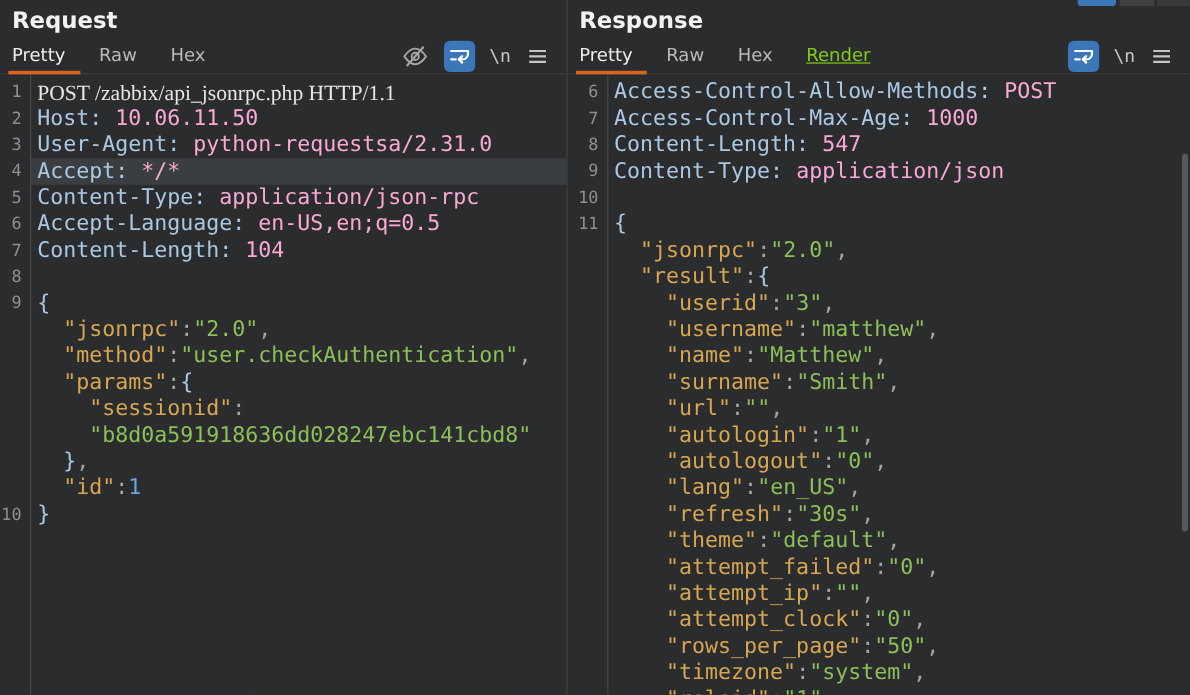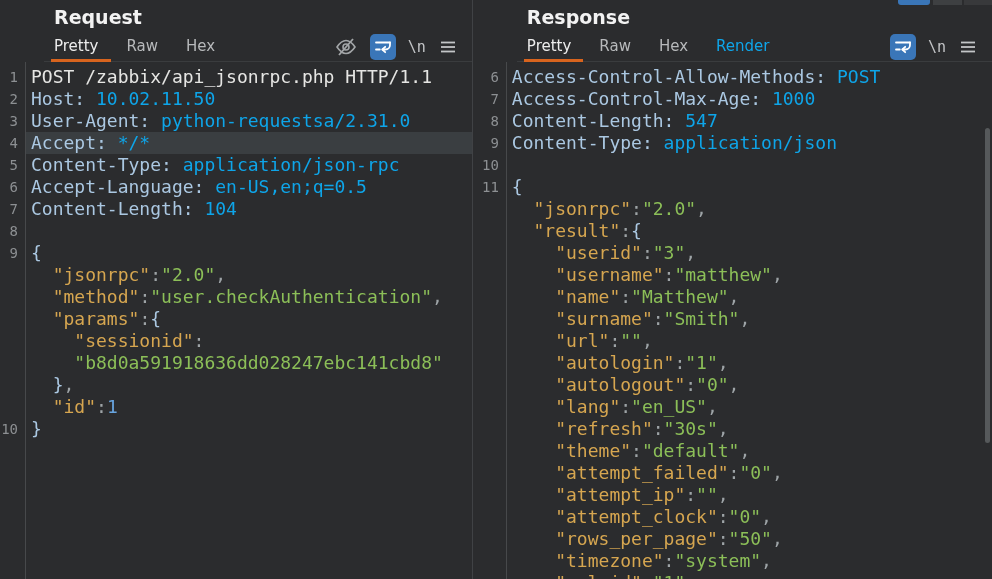--- a/index.html
+++ b/index.html
@@ -4,41 +4,41 @@
 <style>
   * { margin:0; padding:0; box-sizing:border-box; }
   html,body { width:992px; height:579px; overflow:hidden; }
   body {
     background:#2b2c2e;
     font-family:"DejaVu Sans", sans-serif;
     position:relative;
     color:#e6e6e4;
   }
   .panels { display:flex; height:579px; }
-  .panel { width:496px; position:relative; height:100%;padding-left:44px; }
+  .panel { width:496px; position:relative; height:100%; }
   .panel.response { border-left:1px solid #404245; width:547px; }
 
   .panel-title {
     height:32px; line-height:34px; padding-left:10px;
     font-size:19px; font-weight:bold; color:#f2f2f2;
   }
   .tabbar {
     display:flex; align-items:center; height:30px; padding:0 14px 0 10px;
     border-bottom:1px solid #3a3c3e; position:relative;
   }
   .tab {
     font-size:15px; color:#b7b9bb; margin-right:28px;
     position:relative; line-height:29px; cursor:default; white-space:nowrap;
   }
   .tab.active { color:#ededed; }
   .tab.active::after {
     content:""; position:absolute; left:-3px; right:-12px; bottom:-1px;
     height:3px; background:#d8641e;
   }
-  .tab.disabled { color:#0ea5e9; }
+  .tab.disabled { color:#84cc16;text-decoration:underline; }
 
   .icons { margin-left:auto; display:flex; align-items:center; gap:12px; }
   .icon-btn { display:flex; align-items:center; justify-content:center; cursor:default; }
   .btn-blue {
     width:26px; height:26px; border-radius:5px; background:#3a76b8;
   }
   .nl-label {
     font-family:"DejaVu Sans Mono", monospace; font-size:15px; color:#c3c5c7;
   }
 
@@ -58,23 +58,23 @@
     flex:0 0 auto; text-align:right; color:#8d9093;
     font-size:14px; line-height:22px; white-space:pre;
   }
   .request .code-line .gutter { width:25px; padding-right:7px; }
   .response .code-line .gutter { width:33px; padding-right:7px; }
   .code-line .code {
     flex:1 1 auto; white-space:pre; padding-left:6px; line-height:22px;
   }
   .code-line.hl .code { background:#3a3e41; }
 
-  .tok-w   { color:#e6e6e4; }
+  .tok-w   { color:#e6e6e4;font-family:Liberation Serif, serif; }
   .tok-h   { color:#abc8e2; }
-  .tok-v   { color:#0ea5e9;margin-top:44px; }
+  .tok-v   { color:#f9a8d4;margin-top:44px; }
   .tok-k   { color:#d6a650; }
   .tok-s   { color:#8cbf58; }
   .tok-b   { color:#abc8e2; }
   .tok-p   { color:#9ea4a7; }
   .tok-num { color:#68a5e0; }
 
   .scrollbar-thumb {
     position:absolute; right:2px; top:128px; width:5px; height:315px;
     background:#56595b; border-radius:3px;
   }
@@ -130,21 +130,21 @@
 
     <div class="editor">
       <div class="gutter-rule"></div>
       <div>
           <div class="code-line">
             <span class="gutter">1</span>
             <span class="code"><span class="tok-w">POST /zabbix/api_jsonrpc.php HTTP/1.1</span></span>
           </div>
           <div class="code-line">
             <span class="gutter">2</span>
-            <span class="code"><span class="tok-h">Host:</span><span class="tok-v"> 10.02.11.50</span></span>
+            <span class="code"><span class="tok-h">Host:</span><span class="tok-v"> 10.06.11.50</span></span>
           </div>
           <div class="code-line">
             <span class="gutter">3</span>
             <span class="code"><span class="tok-h">User-Agent:</span><span class="tok-v"> python-requestsa/2.31.0</span></span>
           </div>
           <div class="code-line hl">
             <span class="gutter">4</span>
             <span class="code"><span class="tok-h">Accept:</span><span class="tok-v"> */*</span></span>
           </div>
           <div class="code-line">

